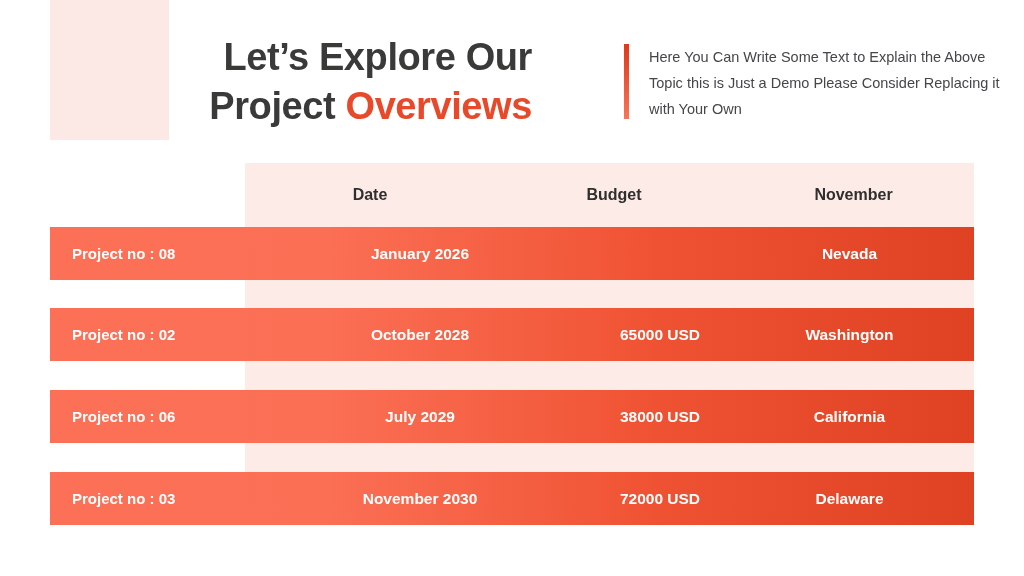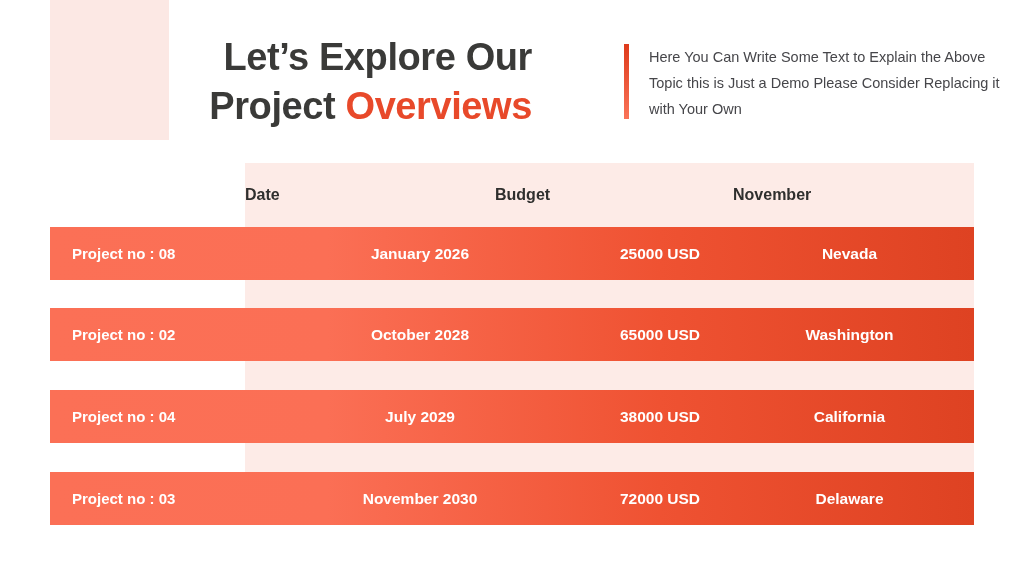--- a/index.html
+++ b/index.html
@@ -94,21 +94,21 @@
     top: 163px;
     width: 729px;
     height: 64px;
     display: flex;
     align-items: center;
   }
   .head-cell {
     font-size: 16px;
     font-weight: bold;
     color: #2F2F2E;
-    text-align: left;
+    text-align: center;
   }
   .c-date   { position: absolute; left: 0px;   width: 250px; }
   .c-budget { position: absolute; left: 250px; width: 238px; }
   .c-loc    { position: absolute; left: 488px; width: 241px; }
 
   .row {
     position: absolute;
     left: 50px;
     width: 924px;
     height: 53px;
@@ -171,33 +171,32 @@
 
   <div class="head-row">
     <div class="head-cell c-date">Date</div>
     <div class="head-cell c-budget">Budget</div>
     <div class="head-cell c-loc">November</div>
   </div>
 
   <div class="row row-0">
     <div class="row-label">Project no : 08</div>
     <div class="row-cell rc-date">January 2026</div>
-    <div class="row-cell rc-budget">25000 USD</div>
     <div class="row-cell rc-loc">Nevada</div>
   </div>
 
   <div class="row row-1">
     <div class="row-label">Project no : 02</div>
     <div class="row-cell rc-date">October 2028</div>
     <div class="row-cell rc-budget">65000 USD</div>
     <div class="row-cell rc-loc">Washington</div>
   </div>
 
   <div class="row row-2">
-    <div class="row-label">Project no : 04</div>
+    <div class="row-label">Project no : 06</div>
     <div class="row-cell rc-date">July 2029</div>
     <div class="row-cell rc-budget">38000 USD</div>
     <div class="row-cell rc-loc">California</div>
   </div>
 
   <div class="row row-3">
     <div class="row-label">Project no : 03</div>
     <div class="row-cell rc-date">November 2030</div>
     <div class="row-cell rc-budget">72000 USD</div>
     <div class="row-cell rc-loc">Delaware</div>

